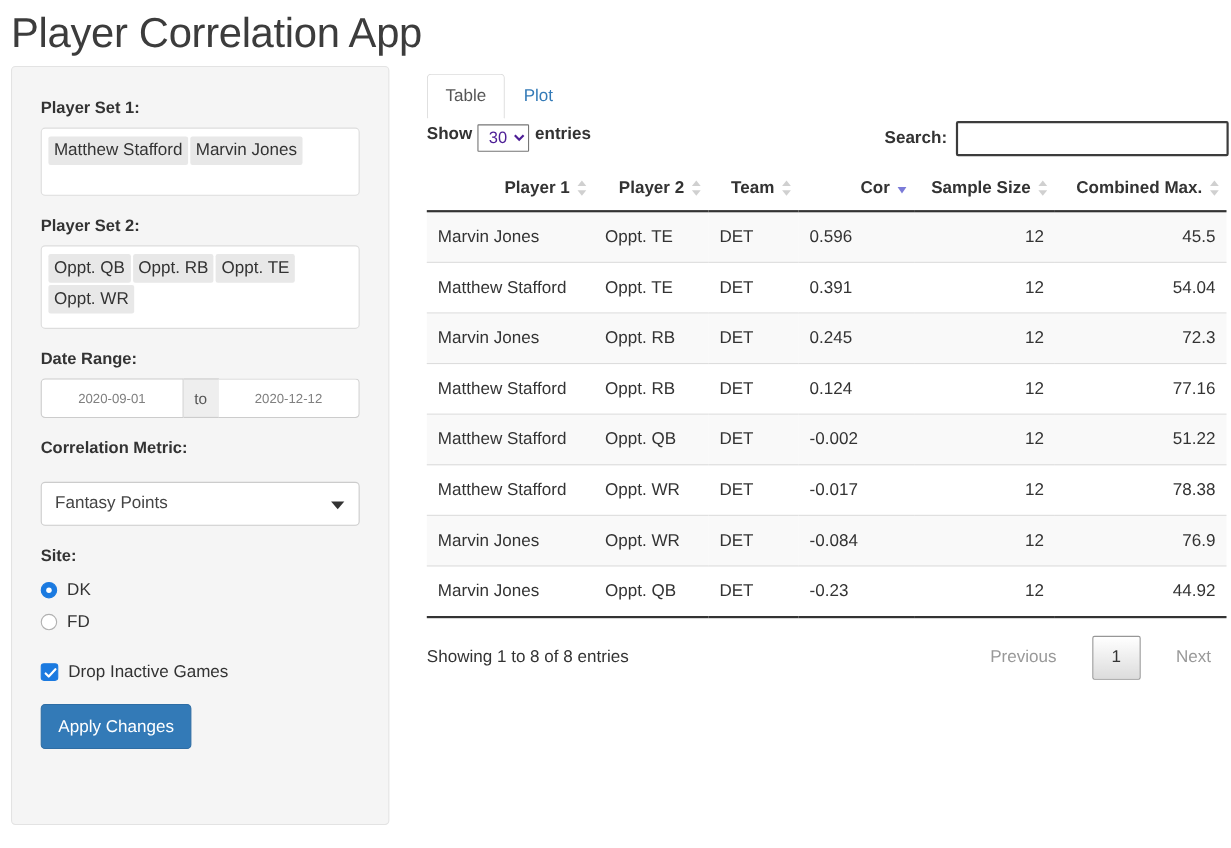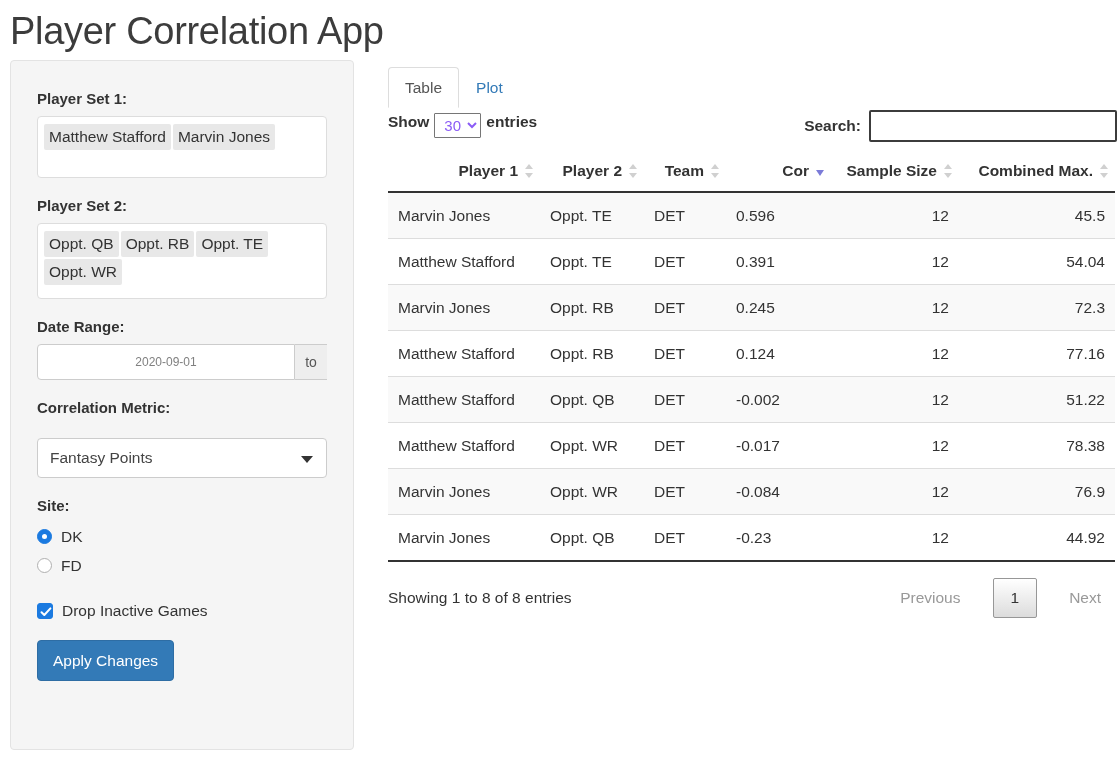--- a/index.html
+++ b/index.html
@@ -216,21 +216,21 @@
     font-size: 15.5px;
     font-weight: bold;
     color: #333;
     display: flex;
     gap: 5px;
   }
   .length-select {
     font-family: "Liberation Sans", sans-serif;
     font-size: 15px;
     font-weight: normal;
-    color: #8b5cf6;
+    color: #4c1d95;
     border: 1px solid #767676;
     border-radius: 1px;
     background: #ffffff;
     height: 25px;
     padding: 1px 3px 1px 5px;
   }
   .dt-filter {
     font-size: 15.5px;
     font-weight: bold;
     color: #333;
@@ -337,20 +337,21 @@
       <div class="tag-box two-line">
         <span class="tag">Oppt. QB</span><span class="tag">Oppt. RB</span><span class="tag">Oppt. TE</span><span class="tag">Oppt. WR</span>
       </div>
     </div>
 
     <div class="group">
       <div class="field-label">Date Range:</div>
       <div class="daterange">
         <div class="date-input">2020-09-01</div>
         <div class="date-sep">to</div>
+        <div class="date-input right">2020-12-12</div>
       </div>
     </div>
 
     <div class="group">
       <div class="field-label">Correlation Metric:</div>
       <div class="metric-select">
         <span>Fantasy Points</span>
         <span class="caret"></span>
       </div>
     </div>

